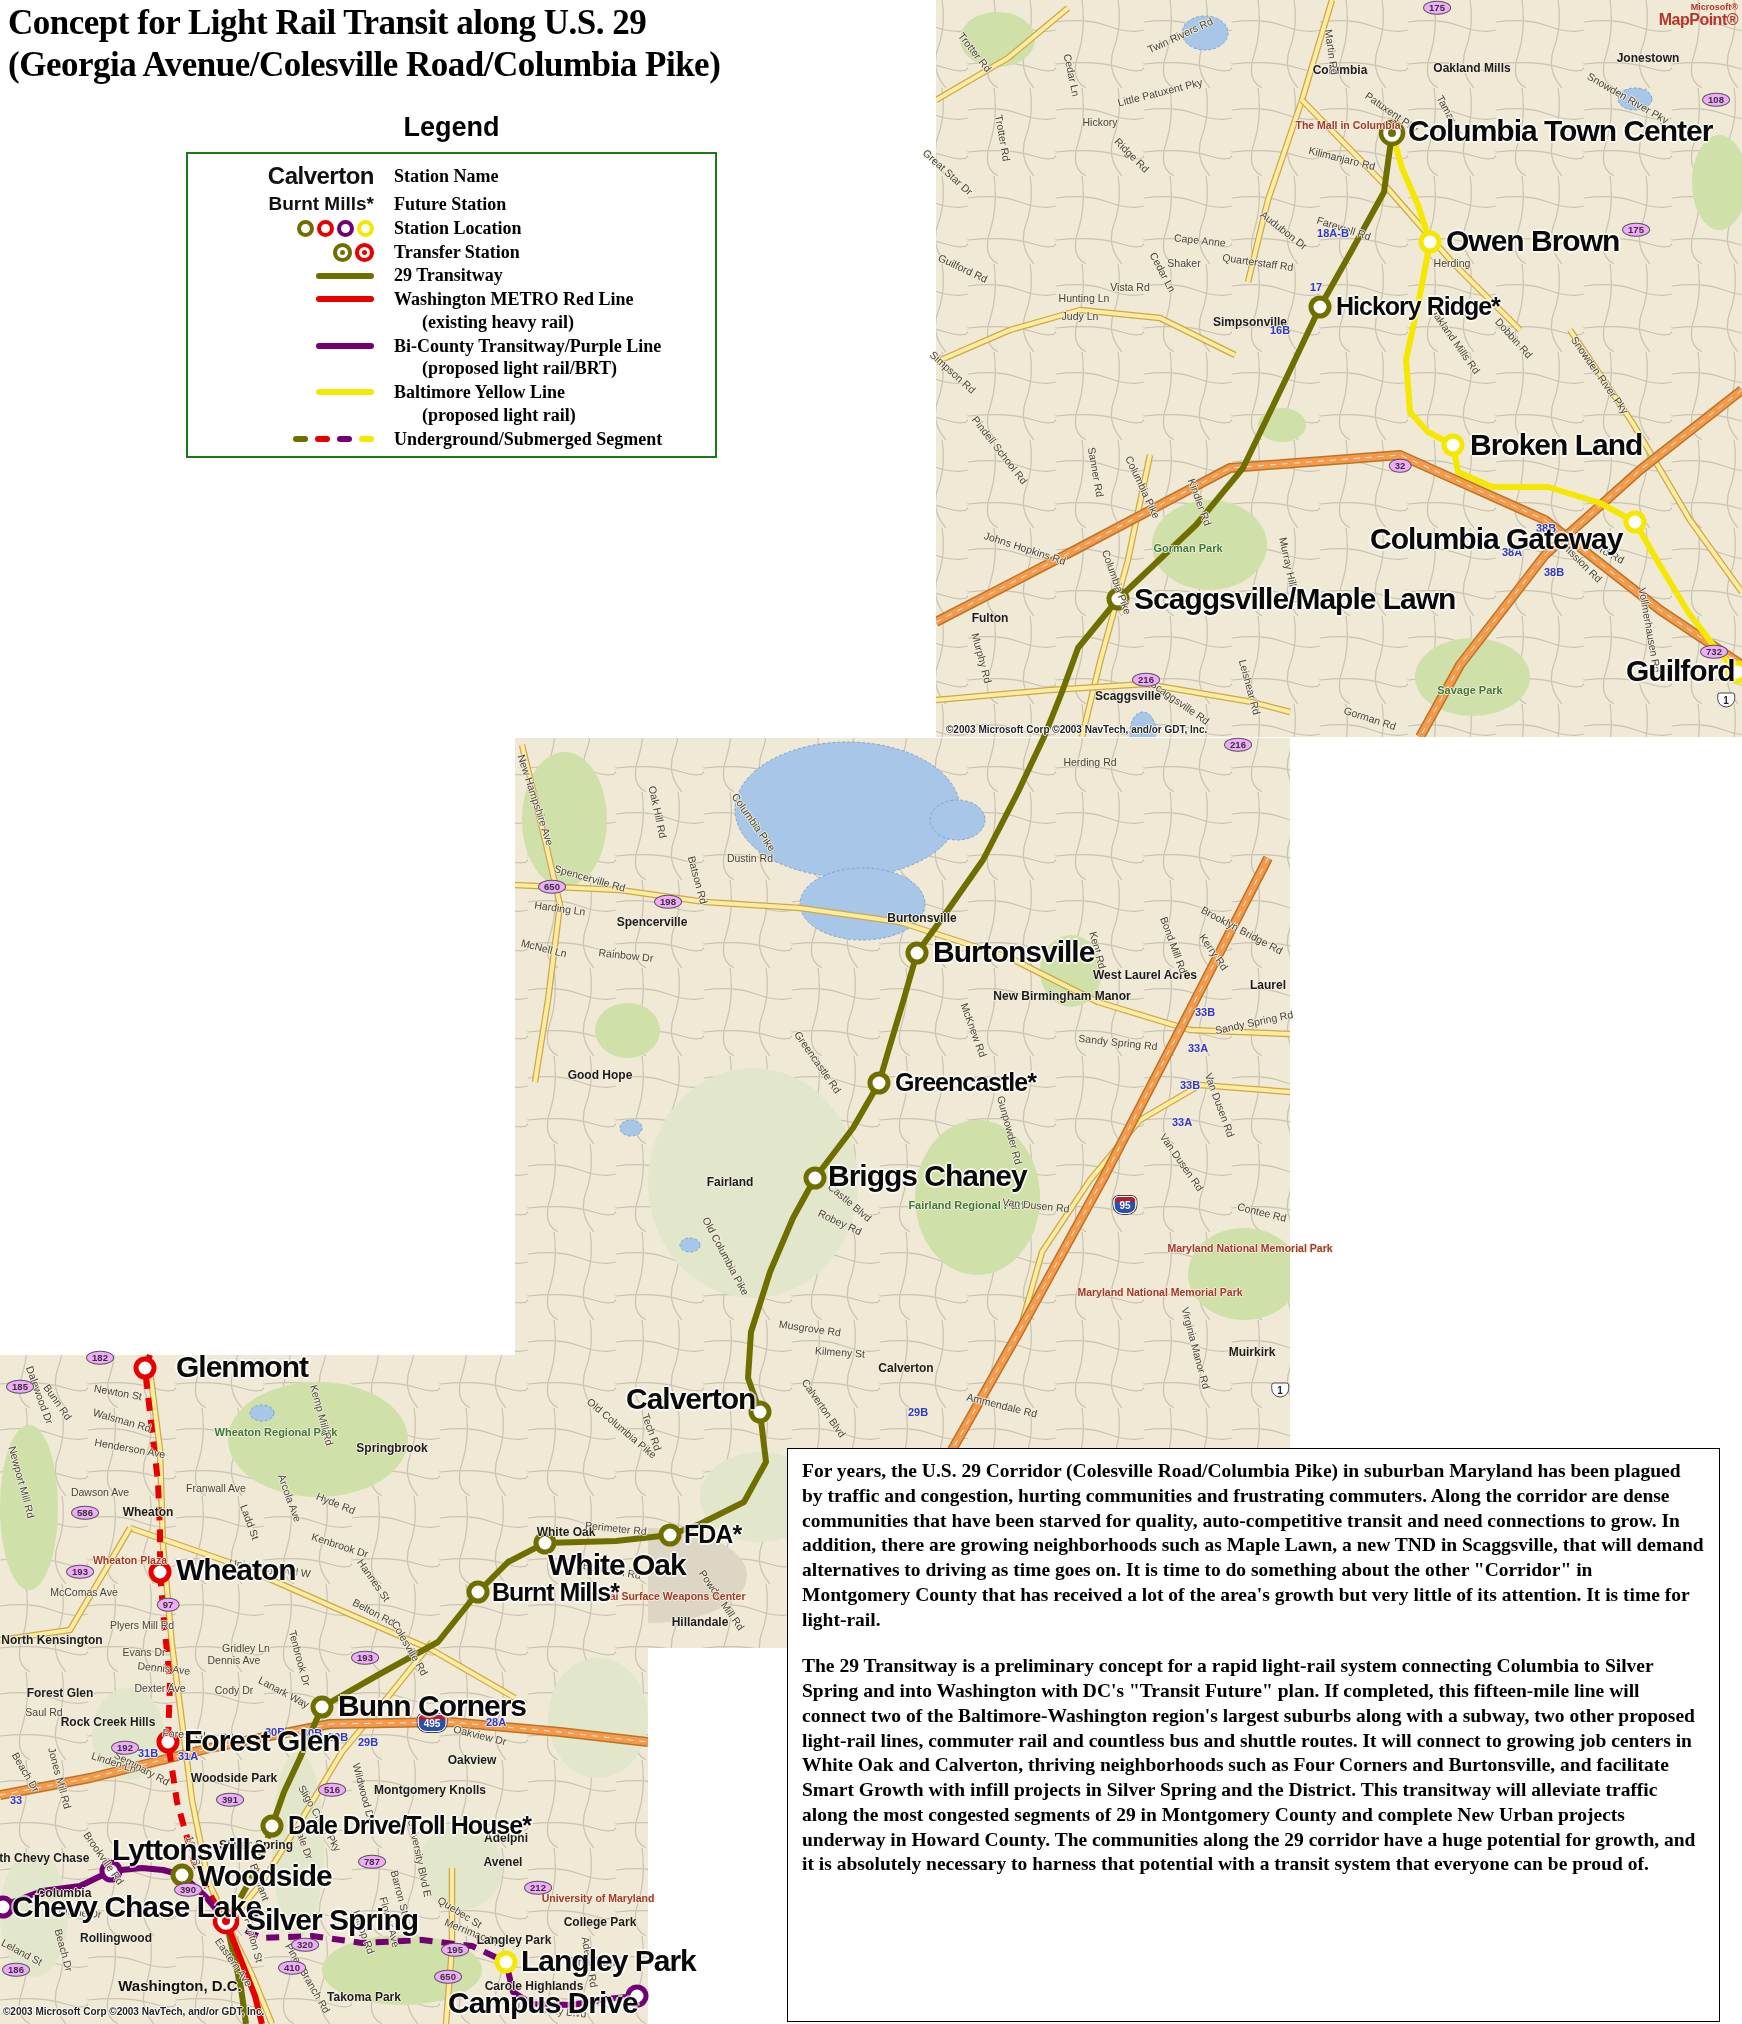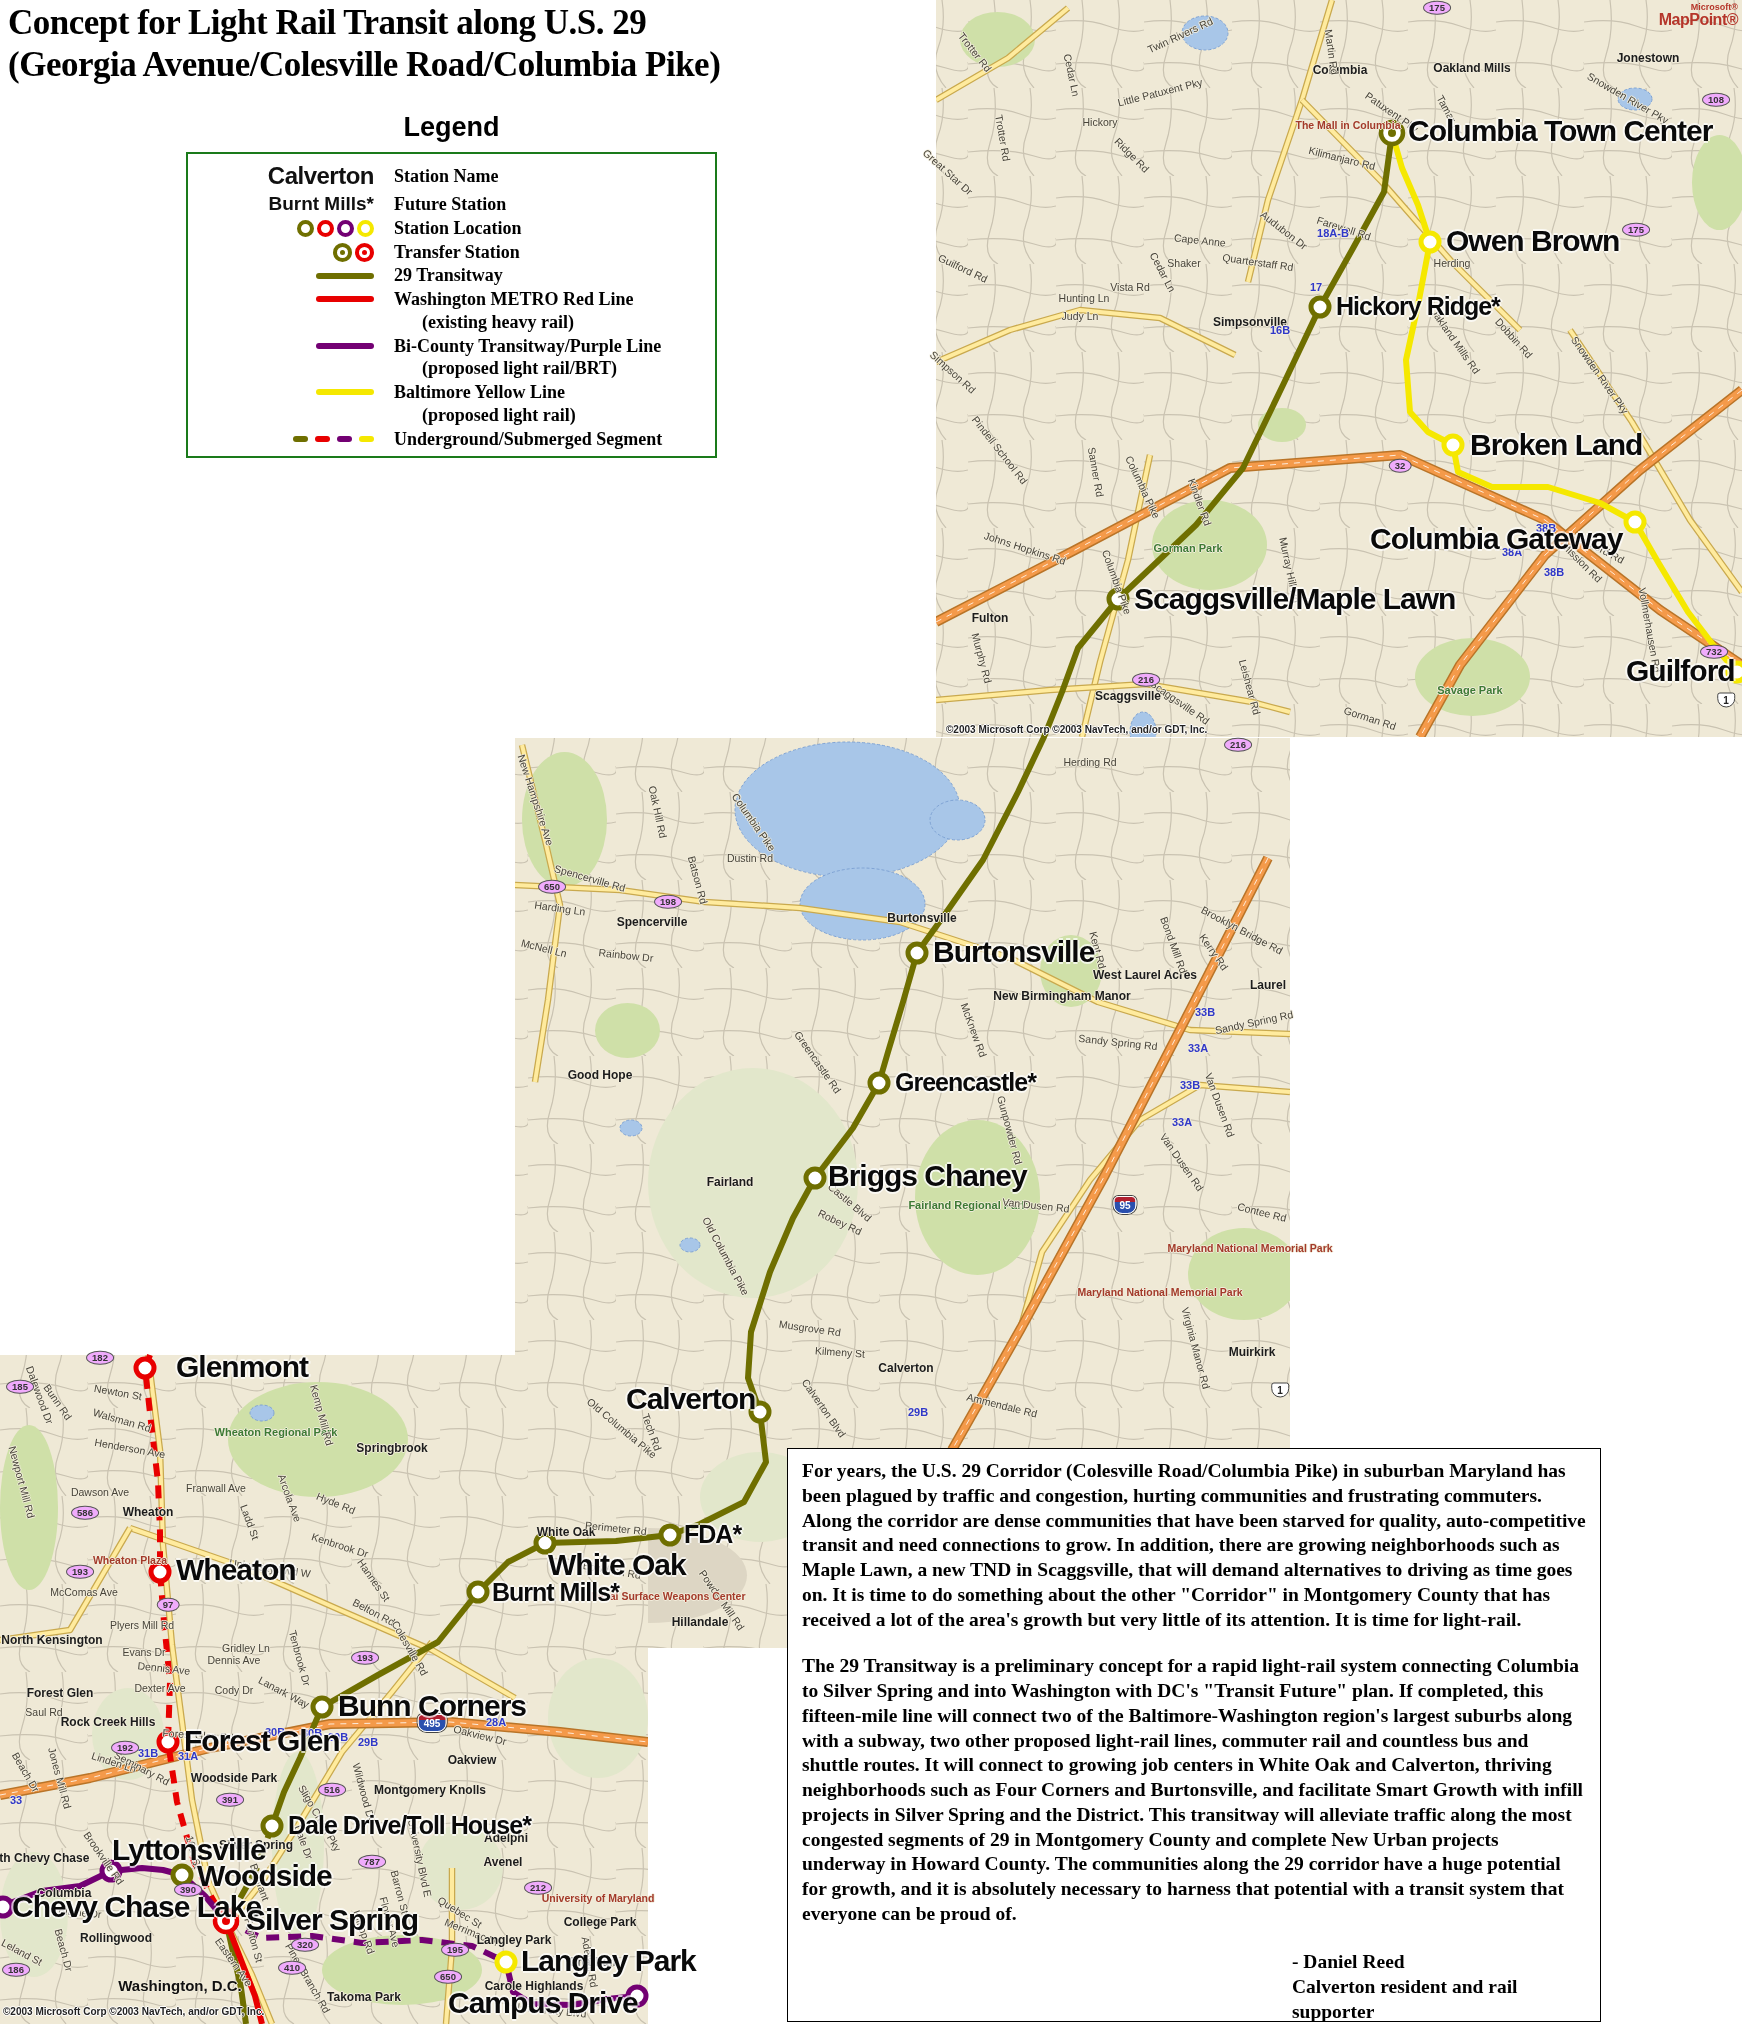--- a/index.html
+++ b/index.html
@@ -41,21 +41,21 @@
        text-shadow:2px 0 0 rgba(255,255,255,.7),-2px 0 0 rgba(255,255,255,.7),0 2px 0 rgba(255,255,255,.7),0 -2px 0 rgba(255,255,255,.7);}
   .st-lg{font-size:30px;} .st-md{font-size:25px;}
   .shield{position:absolute;transform:translate(-50%,-50%);background:#f0abfc;border:1.5px solid #555;
        border-radius:50%;font-size:9.5px;font-weight:700;color:#333;padding:1px 5px;line-height:1.1;}
   .shield-i{position:absolute;transform:translate(-50%,-50%);color:#fff;font-size:10px;font-weight:700;
        padding:3px 5px 2px;border-radius:5px 5px 9px 9px;border:1px solid #fff;box-shadow:0 0 0 1px #444;
        background:linear-gradient(#b02030 0 5px,#2a4fae 5px);}
   .shield-us{position:absolute;transform:translate(-50%,-50%);background:#fff;border:1.5px solid #444;
        border-radius:3px 3px 10px 10px;font-size:10px;font-weight:700;color:#222;padding:1px 5px;}
   
-  #textblock{position:absolute;left:787px;top:1448px;width:814px;height:574px;z-index:4;
+  #textblock{position:absolute;left:787px;top:1448px;width:933px;height:574px;z-index:4;
        background:#fff;border:1px solid #000;box-sizing:border-box;padding:10px 14px;
        font-family:"Liberation Serif",serif;font-weight:700;font-size:19.5px;line-height:1.27;color:#000;}
   #textblock p{margin:0 0 22px 0;}
   #attribution{margin-left:490px;margin-top:4px;}
   #attribution div{line-height:1.3;}
   
   #mp-logo{position:absolute;right:4px;top:3px;z-index:3;text-align:right;color:#b5352a;line-height:1;}
   #mp-logo .l1{font-size:9px;font-weight:700;}
   #mp-logo .l2{font-size:16px;font-weight:700;letter-spacing:-0.5px;}
 </style>
@@ -538,19 +538,14 @@
     </div>
 
   <div id="mp-logo">
     <div class="l1">Microsoft®</div>
     <div class="l2">MapPoint®</div>
   </div>
 
   <div id="textblock">
     <p>For years, the U.S. 29 Corridor (Colesville Road/Columbia Pike) in suburban Maryland has been plagued by traffic and congestion, hurting communities and frustrating commuters. Along the corridor are dense communities that have been starved for quality, auto-competitive transit and need connections to grow. In addition, there are growing neighborhoods such as Maple Lawn, a new TND in Scaggsville, that will demand alternatives to driving as time goes on. It is time to do something about the other "Corridor" in Montgomery County that has received a lot of the area's growth but very little of its attention. It is time for light-rail.</p>
     <p>The 29 Transitway is a preliminary concept for a rapid light-rail system connecting Columbia to Silver Spring and into Washington with DC's "Transit Future" plan. If completed, this fifteen-mile line will connect two of the Baltimore-Washington region's largest suburbs along with a subway, two other proposed light-rail lines, commuter rail and countless bus and shuttle routes. It will connect to growing job centers in White Oak and Calverton, thriving neighborhoods such as Four Corners and Burtonsville, and facilitate Smart Growth with infill projects in Silver Spring and the District. This transitway will alleviate traffic along the most congested segments of 29 in Montgomery County and complete New Urban projects underway in Howard County. The communities along the 29 corridor have a huge potential for growth, and it is absolutely necessary to harness that potential with a transit system that everyone can be proud of.</p>
-    <div id="attribution">
-      <div>- Daniel Reed</div>
-      <div>Calverton resident and rail supporter</div>
-      <div>newsuburb.tripod.com</div>
-    </div>
   </div>
 </div>
 
 </body></html>

